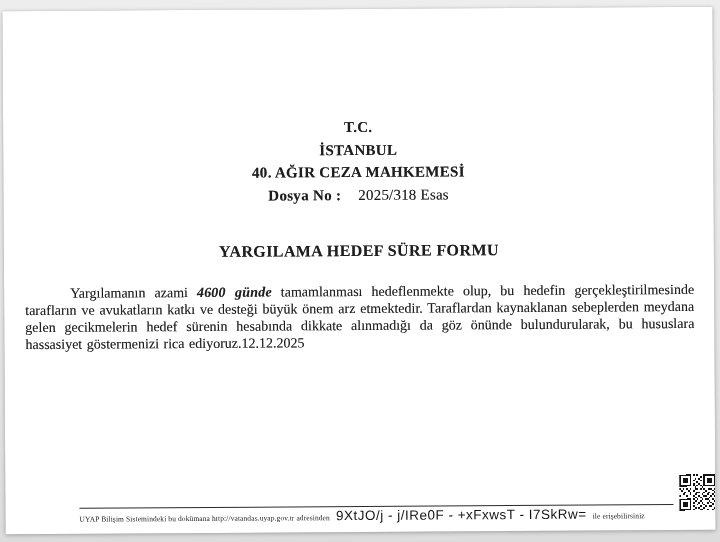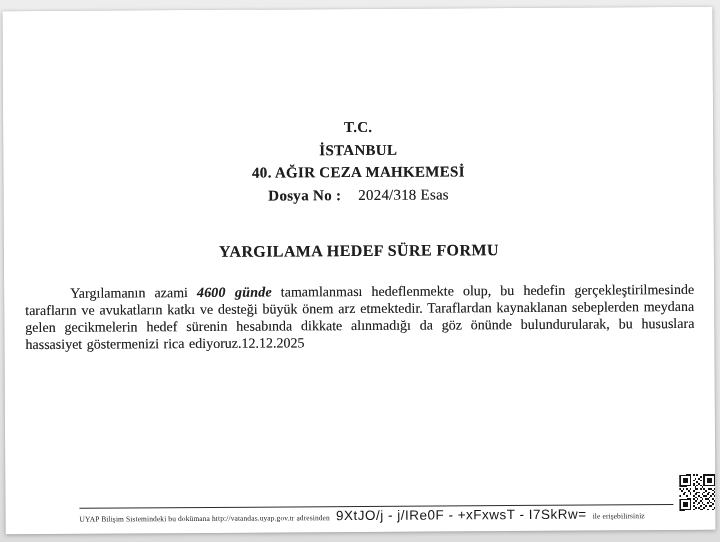--- a/index.html
+++ b/index.html
@@ -49,21 +49,21 @@
 <body>
 
 <div class="photo">
   <div class="page">
 
     <div class="hdr">
       <div>T.C.</div>
       <div>İSTANBUL</div>
       <div>40. AĞIR CEZA MAHKEMESİ</div>
       <div class="case-line">
-        <b>Dosya No :</b><span class="case-value">2024/318 Esas</span>
+        <b>Dosya No :</b><span class="case-value">2025/318 Esas</span>
       </div>
     </div>
 
     <div class="doc-title">YARGILAMA HEDEF SÜRE FORMU</div>
 
     <p class="body-par"><span>Yargılamanın azami </span><b>4600 günde</b><span> tamamlanması hedeflenmekte olup, bu hedefin gerçekleştirilmesinde tarafların ve avukatların katkı ve desteği büyük önem arz etmektedir. Taraflardan kaynaklanan sebeplerden meydana gelen gecikmelerin hedef sürenin hesabında dikkate alınmadığı da göz önünde bulundurularak, bu hususlara hassasiyet göstermenizi rica ediyoruz.</span><span>12.12.2025</span></p>
 
     <div class="footer">
       <div class="footer-rule"></div>
       <div class="footer-line">

